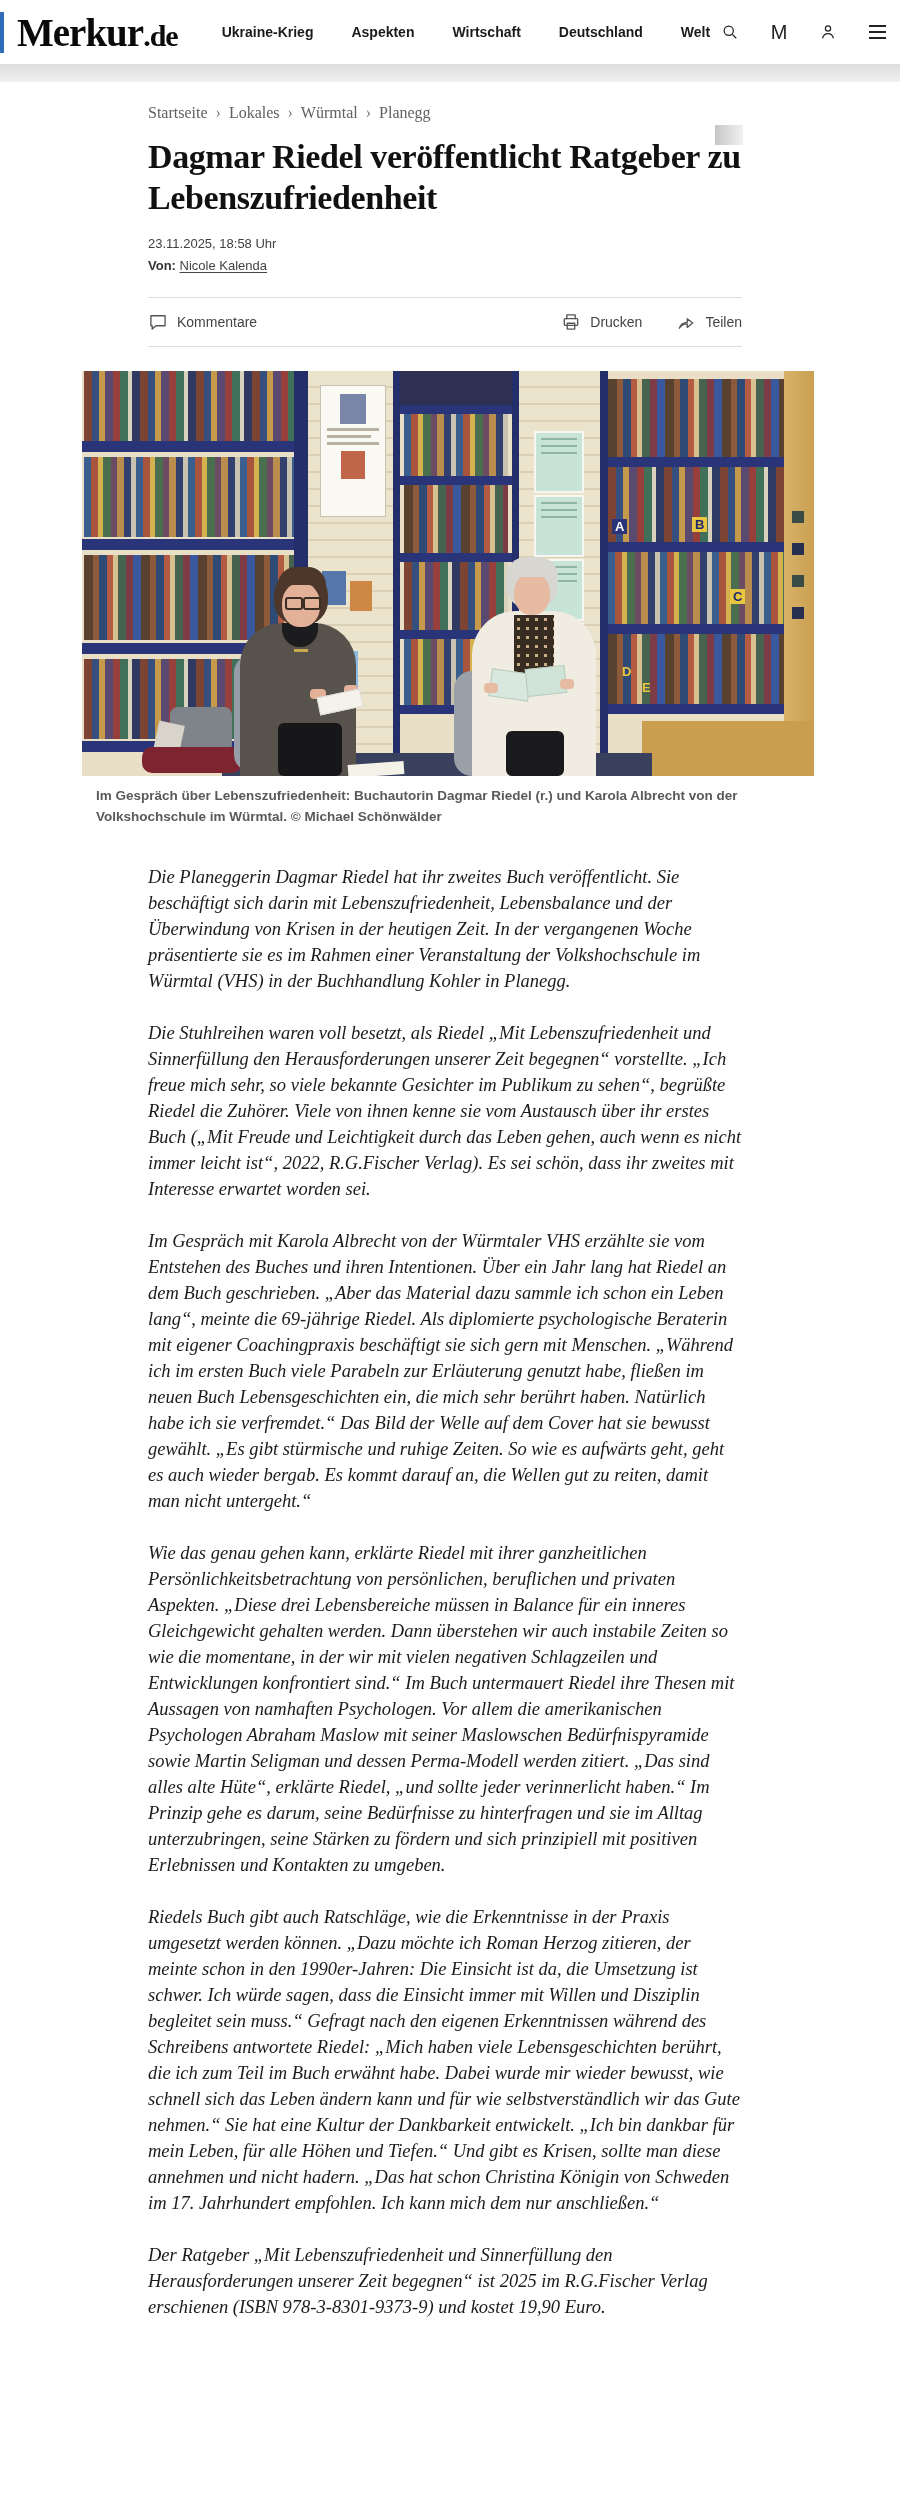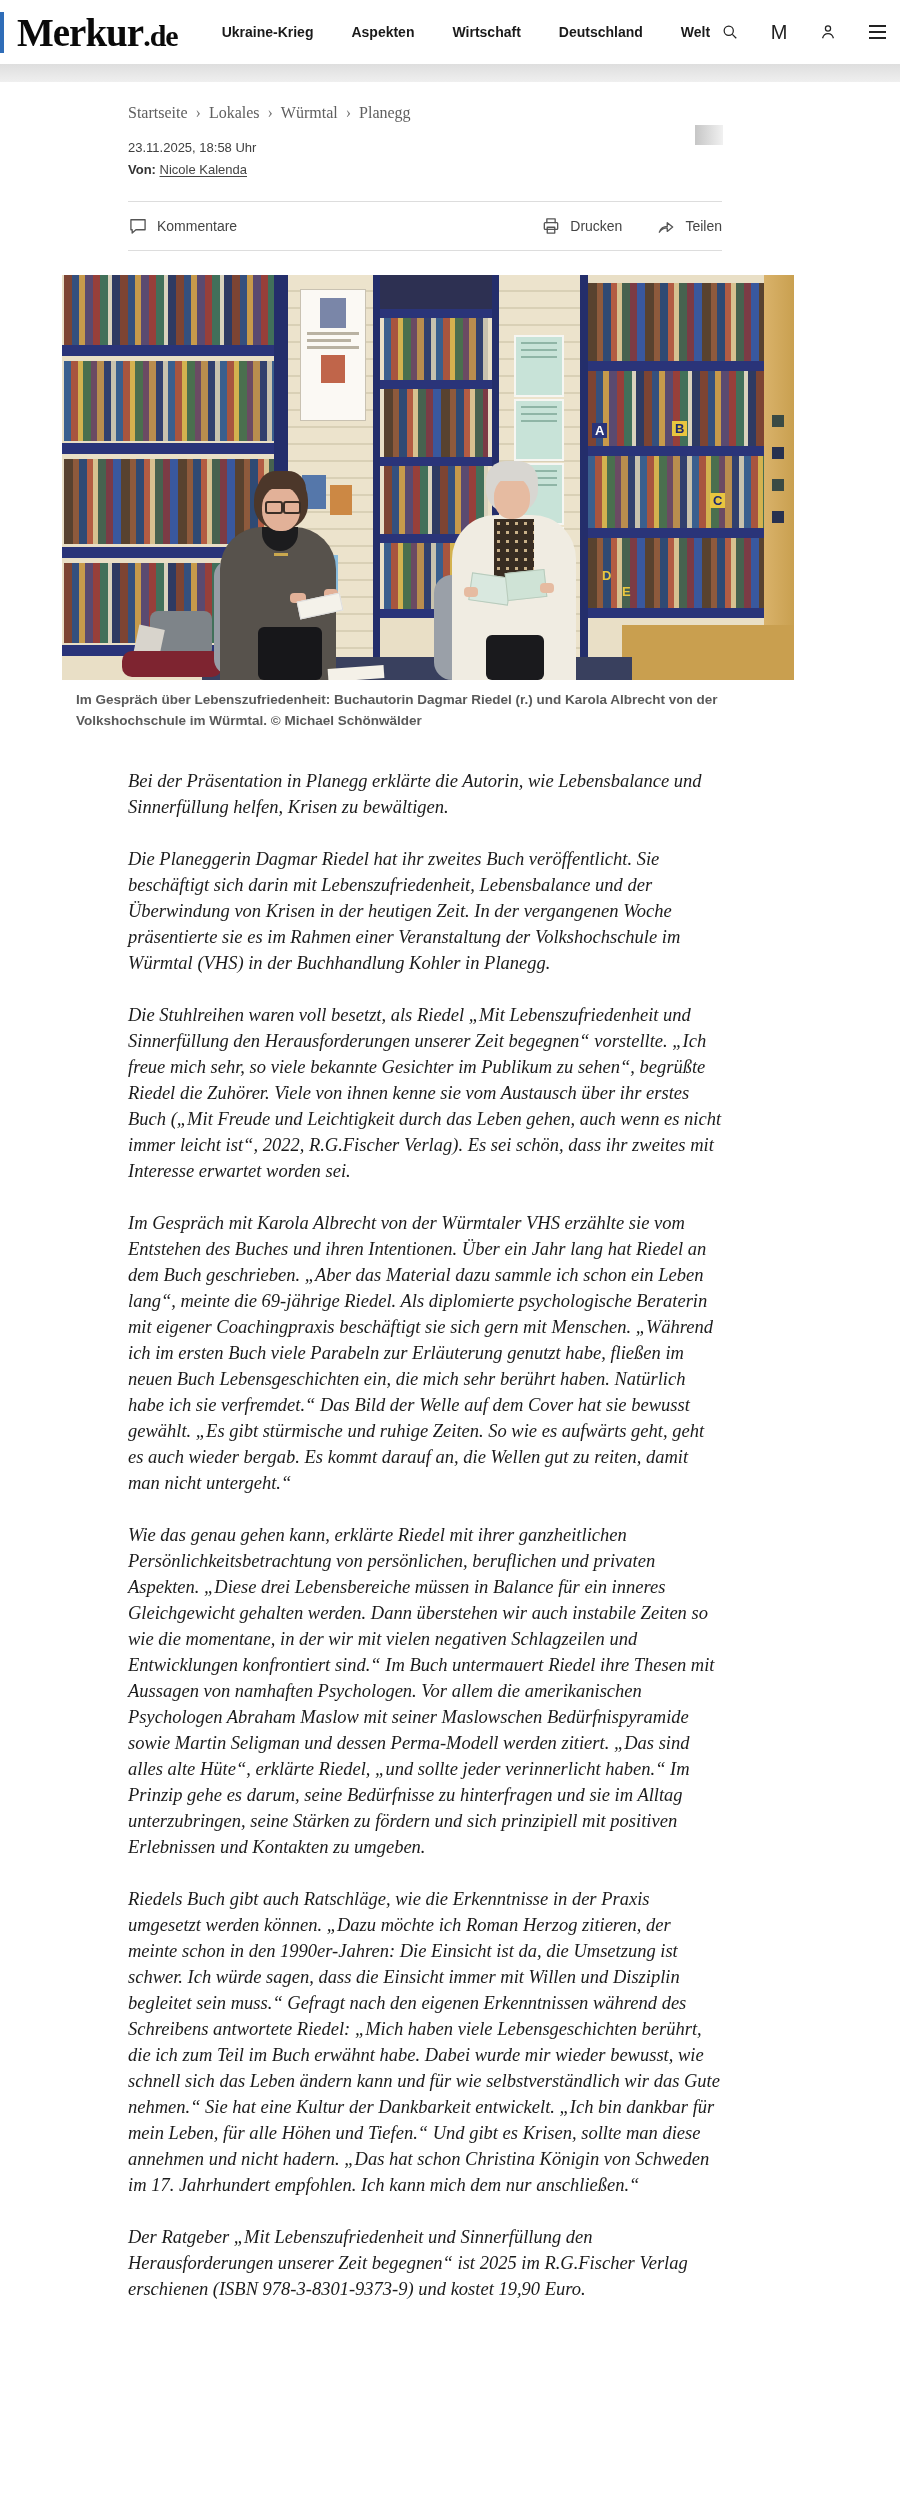--- a/index.html
+++ b/index.html
@@ -16,21 +16,21 @@
   .main-nav a{font-size:14px;font-weight:bold;color:#1a1a1a;text-decoration:none;white-space:nowrap;cursor:pointer;}
   .hicons{margin-left:auto;margin-right:12px;display:flex;align-items:center;gap:27px;}
   .hicon{width:22px;height:22px;display:flex;align-items:center;justify-content:center;cursor:pointer;}
   .hicon svg{width:20px;height:20px;stroke:#222;fill:none;stroke-width:1.5;}
   .m-glyph{font-family:"Liberation Sans",sans-serif;font-weight:400;font-size:20px;color:#222;line-height:1;}
   .burger{display:flex;flex-direction:column;gap:3.5px;}
   .burger i{display:block;width:17px;height:2.4px;background:#222;}
   .header-strip{height:18px;background:linear-gradient(180deg,#dedede,#efefef);}
 
   
-  main{position:relative;}
+  main{position:relative;margin-left:20px;}
   .breadcrumb{margin:22px 0 0 128px;font-family:"Liberation Serif",serif;font-size:16px;color:#5f5f5f;}
   .breadcrumb a{color:#5f5f5f;text-decoration:none;cursor:pointer;}
   .breadcrumb .sep{margin:0 8px;color:#777;}
   .gray-box{position:absolute;left:695px;top:21px;width:28px;height:20px;
             background:linear-gradient(90deg,#c6c6c6,#f1f1f1);}
   h1{margin:14px 0 0 128px;max-width:650px;font-family:"Liberation Serif",serif;
      font-size:34px;line-height:41px;letter-spacing:-0.4px;color:#111;font-weight:bold;}
   .date-line{margin:18px 0 0 128px;font-size:13px;color:#404040;}
   .byline{margin:7px 0 0 128px;font-size:13px;color:#333;}
   .byline b{font-weight:bold;}
@@ -103,20 +103,21 @@
 </header>
 <div class="header-strip"></div>
 
 <main>
   <div class="gray-box"></div>
 
   <div class="breadcrumb">
     <a>Startseite</a><span class="sep">›</span><a>Lokales</a><span class="sep">›</span><a>Würmtal</a><span class="sep">›</span><a>Planegg</a>
   </div>
 
+  <h1>Dagmar Riedel veröffentlicht Ratgeber zu Lebenszufriedenheit</h1>
 
   <div class="date-line">23.11.2025, 18:58 Uhr</div>
   <div class="byline">
     <b>Von:</b>
     <a>Nicole Kalenda</a>
   </div>
 
   <div class="toolbar">
     <div class="tb-group">
       <span class="tb-btn">
@@ -259,21 +260,20 @@
       <div class="s" style="left:402px;top:312px;width:14px;height:10px;background:#e6bba1;border-radius:4px;"></div>
       <div class="s" style="left:478px;top:308px;width:14px;height:10px;background:#e6bba1;border-radius:4px;"></div>
       <div class="s" style="left:424px;top:360px;width:58px;height:45px;background:#1a1a1d;border-radius:6px;"></div>
 
       <div class="s" style="left:266px;top:392px;width:56px;height:13px;background:#f4f1e8;transform:rotate(-4deg);"></div>
     </div>
     <figcaption>Im Gespräch über Lebenszufriedenheit: Buchautorin Dagmar Riedel (r.) und Karola Albrecht von der Volkshochschule im Würmtal. © Michael Schönwälder</figcaption>
   </figure>
 
   <div class="article-body">
-    <p class="lead">Bei der Präsentation in Planegg erklärte die Autorin, wie Lebensbalance und Sinnerfüllung helfen, Krisen zu bewältigen.</p>
     <p>Die Planeggerin Dagmar Riedel hat ihr zweites Buch veröffentlicht. Sie beschäftigt sich darin mit Lebenszufriedenheit, Lebensbalance und der Überwindung von Krisen in der heutigen Zeit. In der vergangenen Woche präsentierte sie es im Rahmen einer Veranstaltung der Volkshochschule im Würmtal (VHS) in der Buchhandlung Kohler in Planegg.</p>
     <p>Die Stuhlreihen waren voll besetzt, als Riedel „Mit Lebenszufriedenheit und Sinnerfüllung den Herausforderungen unserer Zeit begegnen“ vorstellte. „Ich freue mich sehr, so viele bekannte Gesichter im Publikum zu sehen“, begrüßte Riedel die Zuhörer. Viele von ihnen kenne sie vom Austausch über ihr erstes Buch („Mit Freude und Leichtigkeit durch das Leben gehen, auch wenn es nicht immer leicht ist“, 2022, R.G.Fischer Verlag). Es sei schön, dass ihr zweites mit Interesse erwartet worden sei.</p>
     <p>Im Gespräch mit Karola Albrecht von der Würmtaler VHS erzählte sie vom Entstehen des Buches und ihren Intentionen. Über ein Jahr lang hat Riedel an dem Buch geschrieben. „Aber das Material dazu sammle ich schon ein Leben lang“, meinte die 69-jährige Riedel. Als diplomierte psychologische Beraterin mit eigener Coachingpraxis beschäftigt sie sich gern mit Menschen. „Während ich im ersten Buch viele Parabeln zur Erläuterung genutzt habe, fließen im neuen Buch Lebensgeschichten ein, die mich sehr berührt haben. Natürlich habe ich sie verfremdet.“ Das Bild der Welle auf dem Cover hat sie bewusst gewählt. „Es gibt stürmische und ruhige Zeiten. So wie es aufwärts geht, geht es auch wieder bergab. Es kommt darauf an, die Wellen gut zu reiten, damit man nicht untergeht.“</p>
     <p>Wie das genau gehen kann, erklärte Riedel mit ihrer ganzheitlichen Persönlichkeitsbetrachtung von persönlichen, beruflichen und privaten Aspekten. „Diese drei Lebensbereiche müssen in Balance für ein inneres Gleichgewicht gehalten werden. Dann überstehen wir auch instabile Zeiten so wie die momentane, in der wir mit vielen negativen Schlagzeilen und Entwicklungen konfrontiert sind.“ Im Buch untermauert Riedel ihre Thesen mit Aussagen von namhaften Psychologen. Vor allem die amerikanischen Psychologen Abraham Maslow mit seiner Maslowschen Bedürfnispyramide sowie Martin Seligman und dessen Perma-Modell werden zitiert. „Das sind alles alte Hüte“, erklärte Riedel, „und sollte jeder verinnerlicht haben.“ Im Prinzip gehe es darum, seine Bedürfnisse zu hinterfragen und sie im Alltag unterzubringen, seine Stärken zu fördern und sich prinzipiell mit positiven Erlebnissen und Kontakten zu umgeben.</p>
     <p>Riedels Buch gibt auch Ratschläge, wie die Erkenntnisse in der Praxis umgesetzt werden können. „Dazu möchte ich Roman Herzog zitieren, der meinte schon in den 1990er-Jahren: Die Einsicht ist da, die Umsetzung ist schwer. Ich würde sagen, dass die Einsicht immer mit Willen und Disziplin begleitet sein muss.“ Gefragt nach den eigenen Erkenntnissen während des Schreibens antwortete Riedel: „Mich haben viele Lebensgeschichten berührt, die ich zum Teil im Buch erwähnt habe. Dabei wurde mir wieder bewusst, wie schnell sich das Leben ändern kann und für wie selbstverständlich wir das Gute nehmen.“ Sie hat eine Kultur der Dankbarkeit entwickelt. „Ich bin dankbar für mein Leben, für alle Höhen und Tiefen.“ Und gibt es Krisen, sollte man diese annehmen und nicht hadern. „Das hat schon Christina Königin von Schweden im 17. Jahrhundert empfohlen. Ich kann mich dem nur anschließen.“</p>
     <p>Der Ratgeber „Mit Lebenszufriedenheit und Sinnerfüllung den Herausforderungen unserer Zeit begegnen“ ist 2025 im R.G.Fischer Verlag erschienen (ISBN 978-3-8301-9373-9) und kostet 19,90 Euro.</p>
   </div>
 </main>
 
 </body></html>

